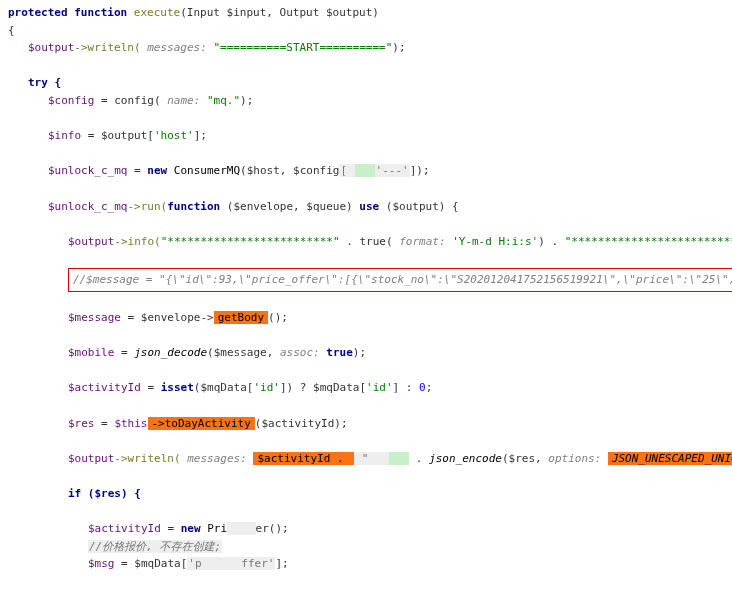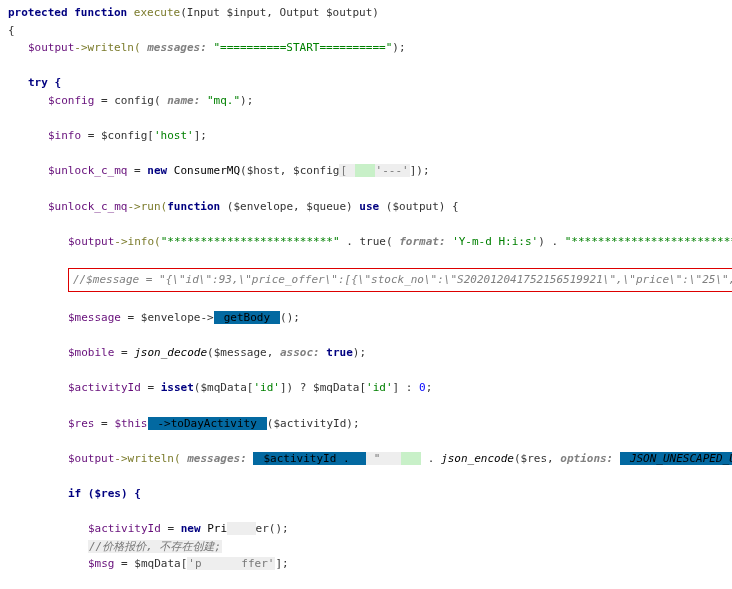--- a/index.html
+++ b/index.html
@@ -17,25 +17,25 @@
   .in1 { padding-left: 20px; }
   .in2 { padding-left: 40px; }
   .in3 { padding-left: 60px; }
   .in4 { padding-left: 80px; }
   .kw     { color: #000080; font-weight: bold; } 
   .var    { color: #660e7a; } 
   .method { color: #7a7a2a; } 
   .func   { color: #000; }
   .str    { color: #008000; }
   .comment{ color: #808080; font-style: italic; }
-  .hint   { color: #808080; font-style: italic; font-weight: bold; }
+  .hint   { color: #808080; font-style: italic; }
   .classn { color: #000; }
   .const  { color: #660e7a; font-style: italic; }
   .num    { color: #0000ff; }
-  .highlight { background: #0369a1; color:#000; padding:0 10px; }
+  .highlight { background: #f97316; color:#000; padding:0 4px; }
   .greenbg { background: #c8f0c8; }
   .blocked { background:#eee; color:#777; padding:0 1px; }
   .redbox {
     display:block;
     border:1px solid #d00;
     color:#808080;
     font-style: italic;
     padding:2px 4px;
     margin-left:60px;
     margin-right:2px;
@@ -46,21 +46,21 @@
 </head>
 <body>
 
 <span class="line"><span class="kw">protected function </span><span class="method">execute</span><span>(Input $input, Output $output)</span></span>
 <span class="line">{</span>
 <span class="line in1"><span class="var">$output</span><span class="method">-&gt;writeln( </span><span class="hint">messages: </span><span class="str">"==========START=========="</span><span>);</span></span>
 <span class="line blank"></span>
 <span class="line in1"><span class="kw">try {</span></span>
 <span class="line in2"><span class="var">$config</span><span> = config( </span><span class="hint">name: </span><span class="str">"mq."</span><span>);</span></span>
 <span class="line blank"></span>
-<span class="line in2"><span class="var">$info</span><span> = $config[</span><span class="str">'host'</span><span>];</span></span>
+<span class="line in2"><span class="var">$info</span><span> = $output[</span><span class="str">'host'</span><span>];</span></span>
 <span class="line blank"></span>
 <span class="line in2"><span class="var">$unlock_c_mq</span><span> = </span><span class="kw">new </span><span class="classn">ConsumerMQ</span><span>($host, $config</span><span class="blocked">[ </span><span class="greenbg">&nbsp;&nbsp;&nbsp;</span><span class="blocked">'---'</span>]<span>);</span></span>
 <span class="line blank"></span>
 <span class="line in2"><span class="var">$unlock_c_mq</span><span class="method">-&gt;run(</span><span class="kw">function </span><span>($envelope, $queue) </span><span class="kw">use </span><span>($output) {</span></span>
 <span class="line blank"></span>
 <span class="line in3"><span class="var">$output</span><span class="method">-&gt;info(</span><span class="str">"*************************"</span><span> . true( </span><span class="hint">format: </span><span class="str">'Y-m-d H:i:s'</span><span>) . </span><span class="str">"*****************************"</span></span>
 <span class="line blank"></span>
 <span class="redbox">//$message = "{\"id\":93,\"price_offer\":[{\"stock_no\":\"S202012041752156519921\",\"price\":\"25\",\"mobile\":\"176xxxxxx61\"},{\"stock_no\":\"135102211\",\"m</span>
 <span class="line blank"></span>
 <span class="line in3"><span class="var">$message</span><span> = $envelope-&gt;</span><span class="highlight method">getBody</span><span>();</span></span>

